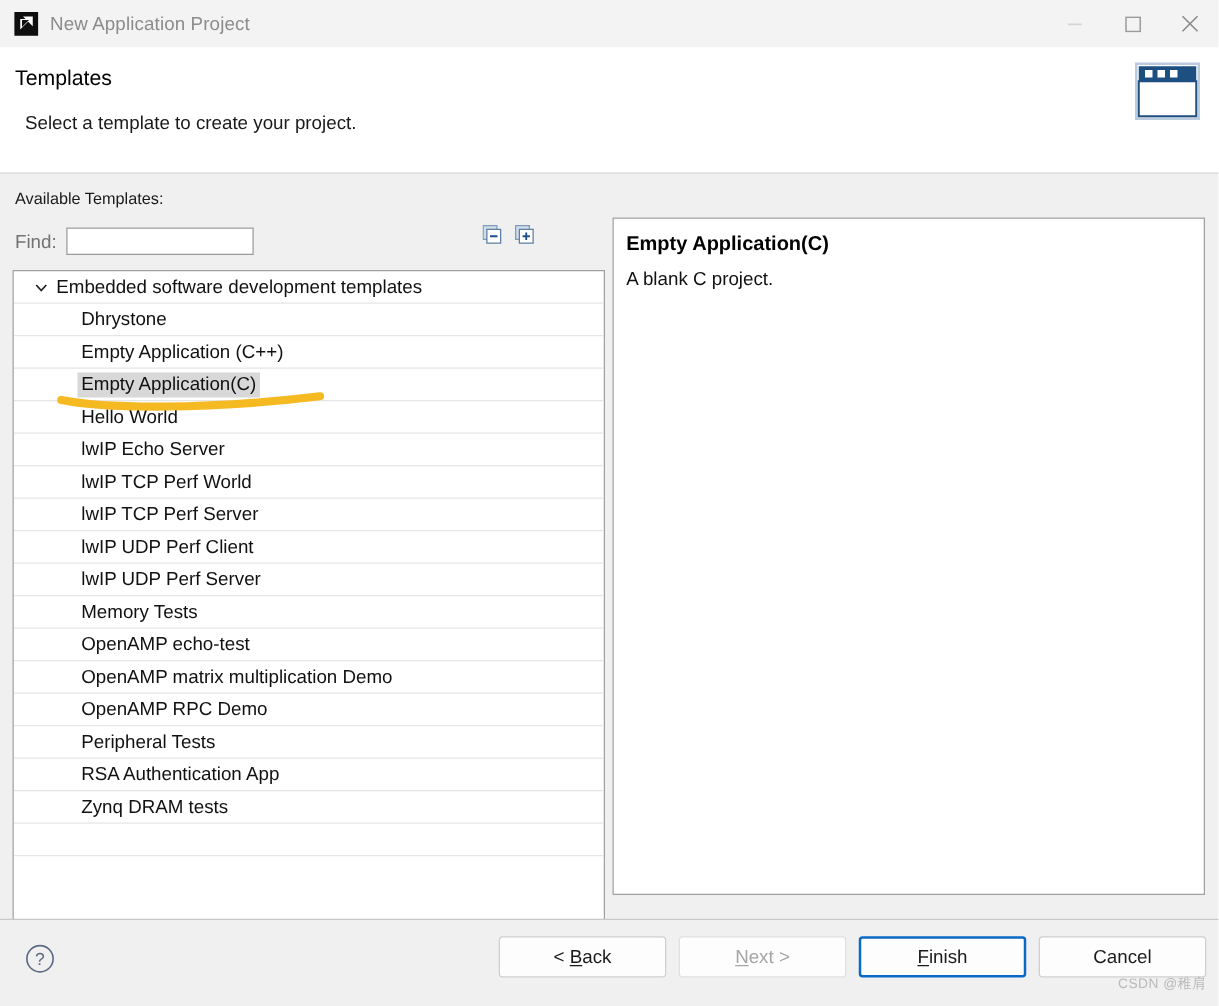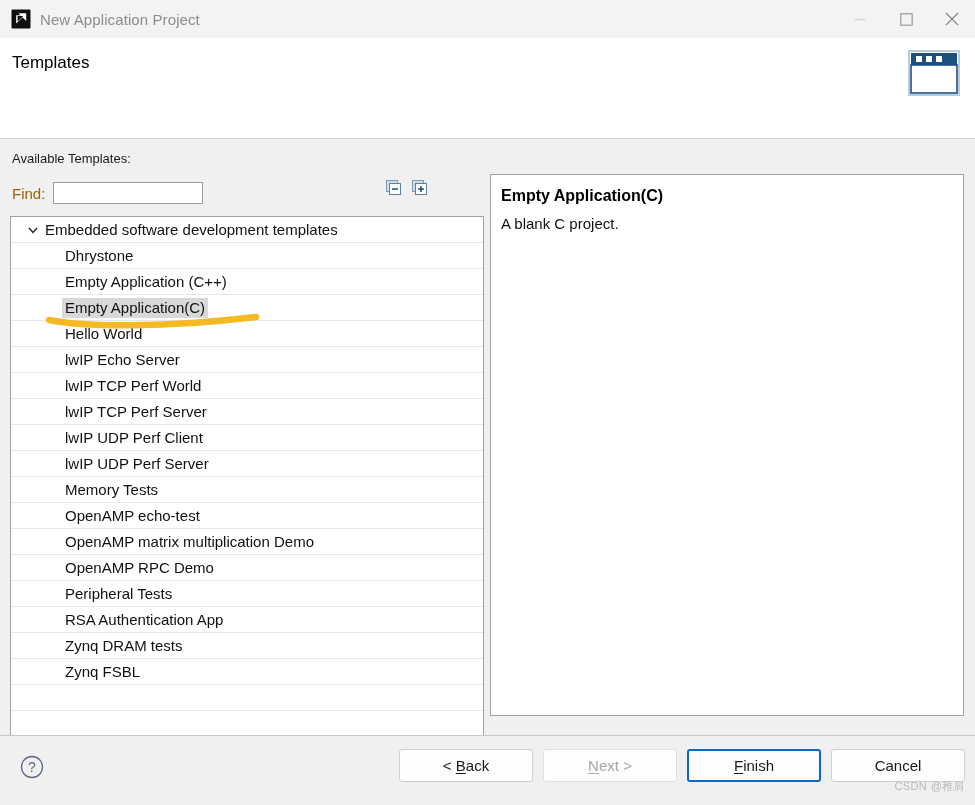--- a/index.html
+++ b/index.html
@@ -108,21 +108,21 @@
   }
   .find-row {
     position: absolute;
     left: 12px; top: 42px;
     height: 24px;
     display: flex;
     align-items: center;
   }
   .lbl-find {
     font-size: 15px;
-    color: #a16207;
+    color: #737373;
     margin-right: 8px;
   }
   .find-input {
     width: 150px; height: 22px;
     background: #ffffff;
     border: 1px solid #9a9a9a;
     font-family: "Liberation Sans", sans-serif;
     font-size: 13px;
     padding: 0 4px;
     color: #000;
@@ -293,20 +293,21 @@
         <svg width="14" height="14" viewBox="0 0 14 14" aria-hidden="true">
           <line x1="1" y1="1" x2="13" y2="13" stroke="#8a8a8a" stroke-width="1.3"></line>
           <line x1="13" y1="1" x2="1" y2="13" stroke="#8a8a8a" stroke-width="1.3"></line>
         </svg>
       </div>
     </div>
   </div>
 
   <div class="header">
     <div class="header-title">Templates</div>
+    <div class="header-sub">Select a template to create your project.</div>
     <div class="header-banner-icon">
       <svg width="58" height="58" viewBox="0 0 58 58" aria-hidden="true">
         <rect x="4" y="6" width="50" height="44" fill="#ffffff" stroke="#b9cbdd" stroke-width="2"></rect>
         <rect x="6" y="8" width="46" height="12" fill="#1e4f81"></rect>
         <rect x="11" y="11" width="6" height="6" fill="#ffffff"></rect>
         <rect x="21" y="11" width="6" height="6" fill="#ffffff"></rect>
         <rect x="31" y="11" width="6" height="6" fill="#ffffff"></rect>
         <rect x="6" y="20" width="46" height="28" fill="#ffffff" stroke="#1e4f81" stroke-width="1.6"></rect>
       </svg>
     </div>
@@ -341,21 +342,20 @@
           <div class="tree-row child"><span class="row-text">lwIP TCP Perf Server</span></div>
           <div class="tree-row child"><span class="row-text">lwIP UDP Perf Client</span></div>
           <div class="tree-row child"><span class="row-text">lwIP UDP Perf Server</span></div>
           <div class="tree-row child"><span class="row-text">Memory Tests</span></div>
           <div class="tree-row child"><span class="row-text">OpenAMP echo-test</span></div>
           <div class="tree-row child"><span class="row-text">OpenAMP matrix multiplication Demo</span></div>
           <div class="tree-row child"><span class="row-text">OpenAMP RPC Demo</span></div>
           <div class="tree-row child"><span class="row-text">Peripheral Tests</span></div>
           <div class="tree-row child"><span class="row-text">RSA Authentication App</span></div>
           <div class="tree-row child"><span class="row-text">Zynq DRAM tests</span></div>
-          <div class="tree-row child"><span class="row-text">Zynq FSBL</span></div>
         </div>
       <div class="tree-blank"></div>
     </div>
 
     <div class="tree-tools" style="left:386px; top:41px;">
       <span class="tool-icon">
         <svg width="16" height="16" viewBox="0 0 16 16" aria-hidden="true">
           <rect x="0.5" y="0.5" width="11" height="11" fill="#cfdcea" stroke="#7f9bb8" stroke-width="1"></rect>
           <rect x="3.5" y="3.5" width="11" height="11" fill="#ffffff" stroke="#5c7fa3" stroke-width="1"></rect>
           <line x1="6" y1="9" x2="12" y2="9" stroke="#1a4f8a" stroke-width="1.5"></line>

